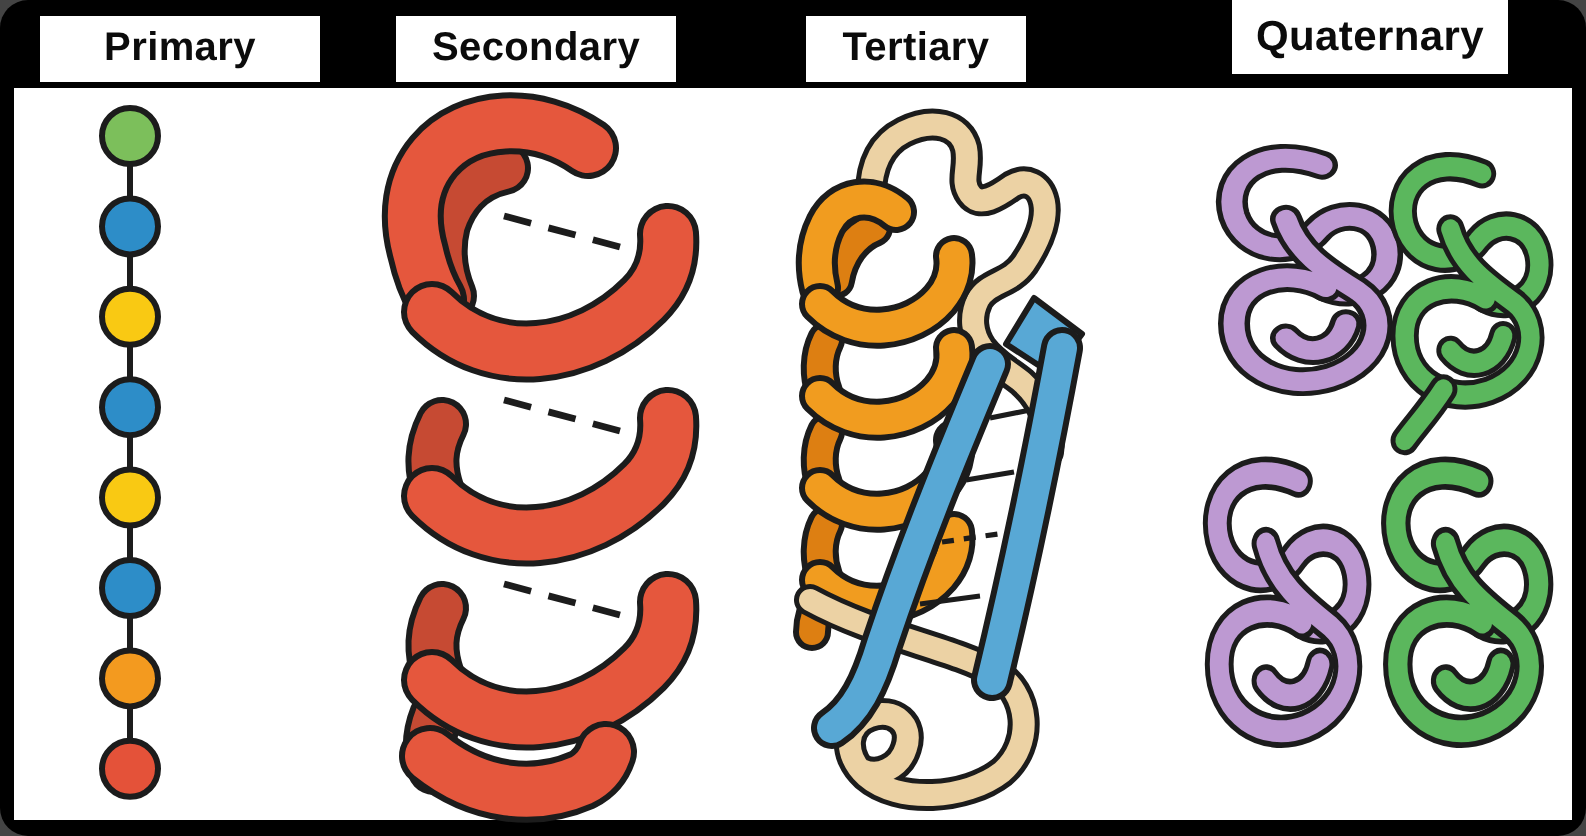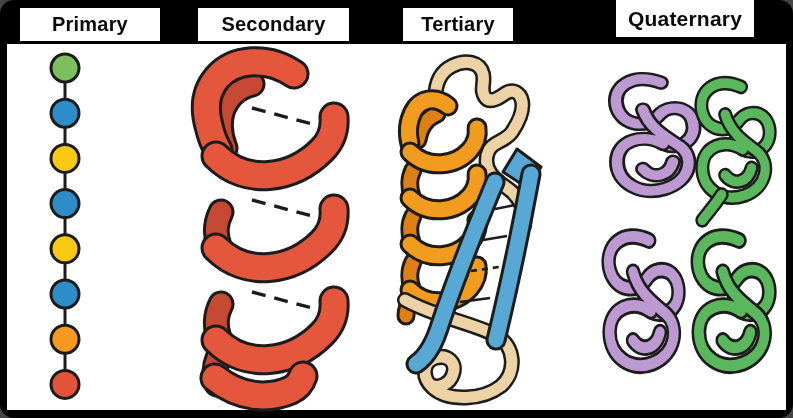--- a/index.html
+++ b/index.html
@@ -6,21 +6,21 @@
     --frame:#000000; --panel-bg:#ffffff; --outline:#1c1c1c;
   }
   html,body{margin:0;padding:0;background:#444;}
   .frame{position:relative;width:793px;height:418px;background:var(--frame);overflow:hidden;
          font-family:"Liberation Sans", sans-serif;border-radius:14px;}
   .canvas{position:absolute;left:7px;top:44px;width:779px;height:366px;background:var(--panel-bg);}
   .art{position:absolute;left:0;top:0;width:793px;height:418px;}
   .tab{position:absolute;background:#ffffff;color:#0b0b0b;font-weight:700;
        display:flex;align-items:center;justify-content:center;font-size:20px;letter-spacing:0.2px;}
   .tab-primary{left:20px;top:8px;width:140px;height:33px;}
-  .tab-secondary{left:198px;top:8px;width:151px;height:33px;}
+  .tab-secondary{left:198px;top:8px;width:140px;height:33px;}
   .tab-tertiary{left:403px;top:8px;width:110px;height:33px;}
   .tab-quaternary{left:616px;top:0px;width:138px;height:37px;font-size:21px;}
 
   
   .ol{fill:none;stroke:var(--outline);stroke-linecap:round;stroke-linejoin:round;}
   .cf{fill:none;stroke-linecap:round;stroke-linejoin:round;}
   .w31{stroke-width:31}.w27{stroke-width:27}.w25{stroke-width:25}.w21{stroke-width:21}
   .w19{stroke-width:19}.w16{stroke-width:16}.w15{stroke-width:15}.w13{stroke-width:13}
   .w11{stroke-width:11}.w10{stroke-width:10.5}
   .cRed{stroke:var(--helix-red)} .cRedD{stroke:var(--helix-red-dark)}

